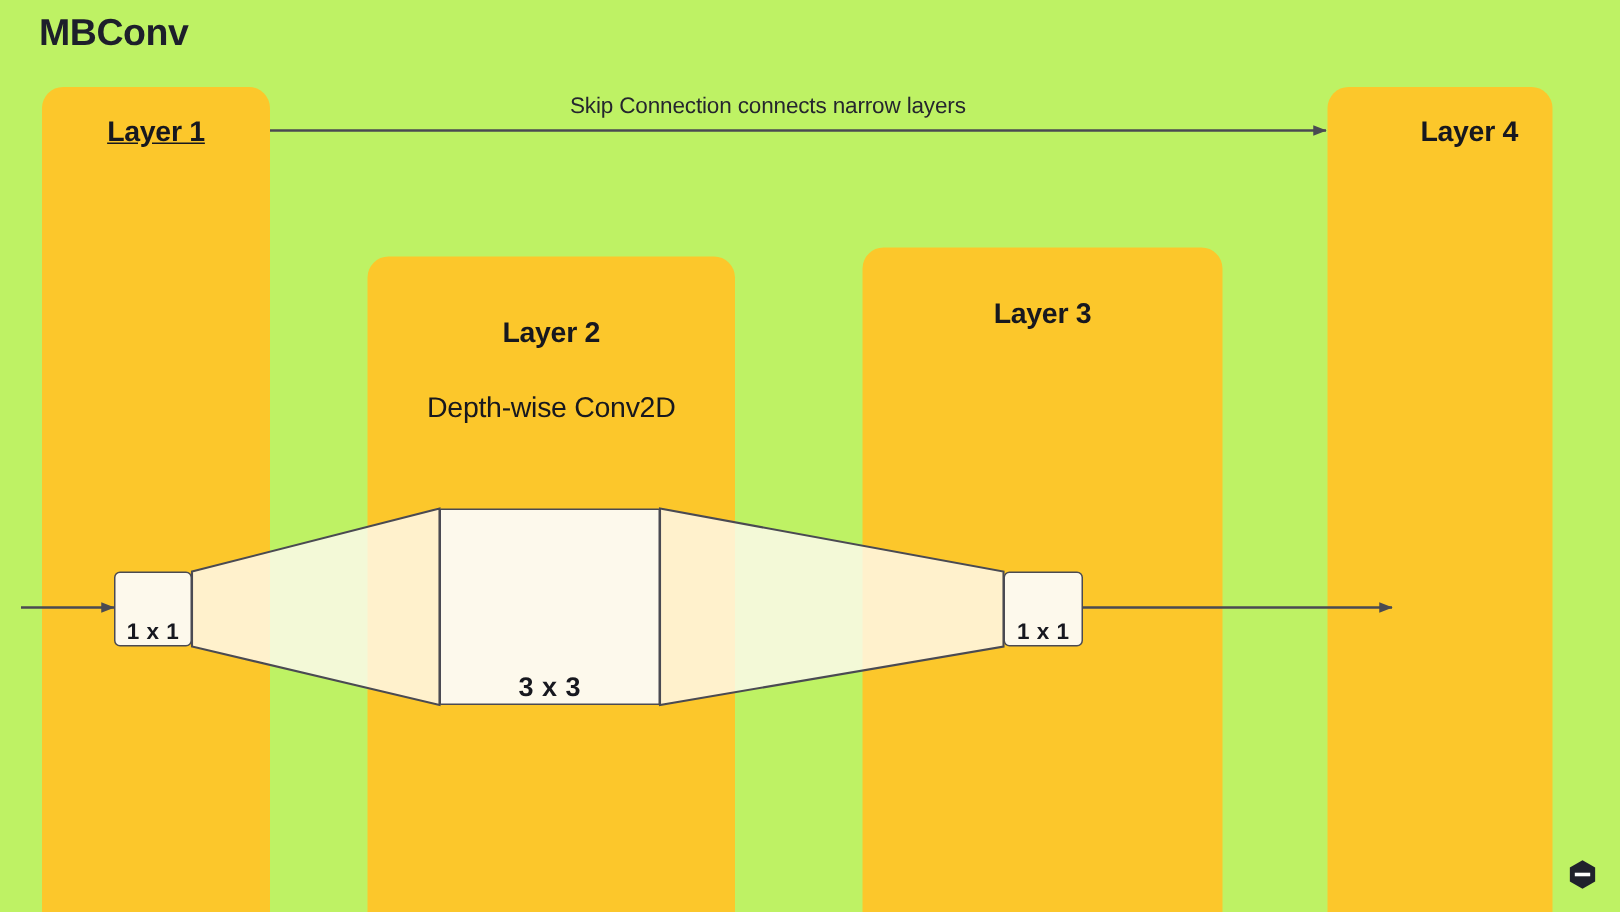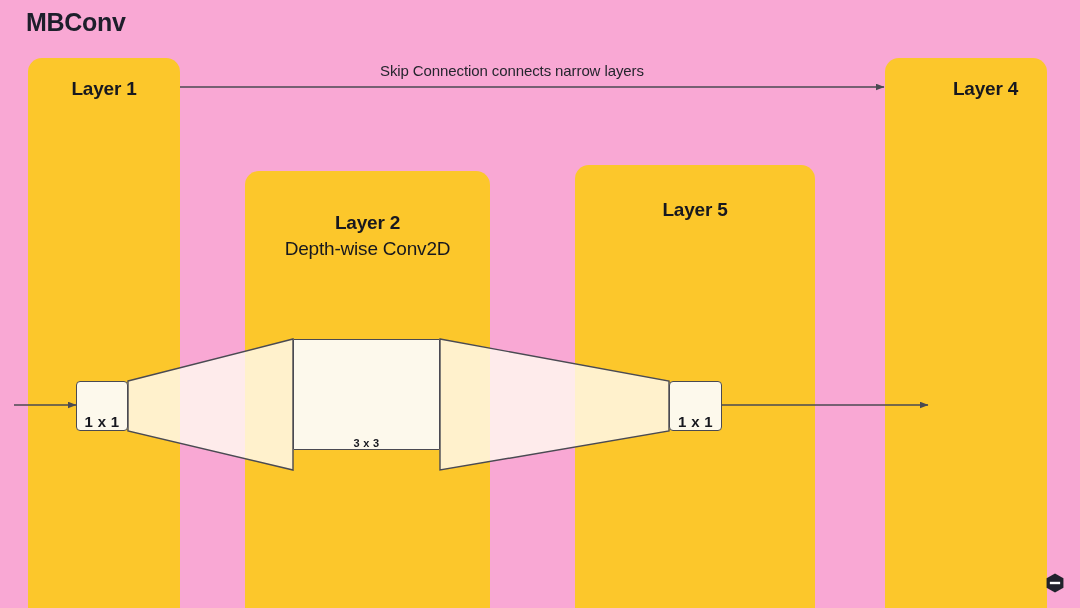--- a/index.html
+++ b/index.html
@@ -8,21 +8,21 @@
     background: #ffffff;
   }
   body {
     font-family: "Liberation Sans", sans-serif;
     -webkit-font-smoothing: antialiased;
   }
   #stage {
     position: relative;
     width: 1080px;
     height: 608px;
-    background: #f9a8d4;
+    background: #bef264;
     overflow: hidden;
   }
 
   
   #page-title {
     position: absolute;
     left: 26px;
     top: 8px;
     font-size: 25px;
     font-weight: bold;
@@ -46,26 +46,26 @@
     letter-spacing: -0.2px;
     line-height: 26px;
   }
   .layer-sub {
     font-size: 19px;
     font-weight: normal;
     letter-spacing: -0.2px;
     line-height: 26px;
   }
 
-  #layer-1 { left: 28px;  top: 58px;  width: 152px; height: 550px; padding-top: 18px; }
+  #layer-1 { left: 28px;  top: 58px;  width: 152px; height: 550px; padding-top: 18px; text-decoration: underline; }
   #layer-2 { left: 245px; top: 171px; width: 245px; height: 445px; padding-top: 39px; }
   #layer-3 { left: 575px; top: 165px; width: 240px; height: 443px; padding-top: 32px; }
-  #layer-4 { left: 885px; top: 58px;  width: 162px; height: 550px; padding-top: 18px; padding-left: 39px; }
+  #layer-4 { left: 885px; top: 58px;  width: 150px; height: 550px; padding-top: 18px; padding-left: 39px; }
 
-  #layer-2 .layer-sub, #layer-3 .layer-sub { padding: 0 6px; }
+  #layer-2 .layer-sub, #layer-3 .layer-sub { padding: 0 6px; margin-top: 24px; }
 
   
   .funnel {
     position: absolute;
     top: 0; left: 0;
     width: 1080px;
     height: 608px;
     pointer-events: none;
   }
 
@@ -77,21 +77,21 @@
     box-sizing: border-box;
     display: flex;
     align-items: flex-end;
     justify-content: center;
     font-size: 15px;
     font-weight: bold;
     color: #17181f;
     letter-spacing: 0.3px;
   }
   #kernel-left  { left: 76px;  top: 381px; width: 52px;  height: 50px; border-radius: 4px; }
-  #kernel-mid   { left: 293px; top: 339px; width: 147px; height: 111px; border-radius: 1px; font-size: 11px; }
+  #kernel-mid   { left: 293px; top: 339px; width: 147px; height: 131px; border-radius: 1px; font-size: 18px; }
   #kernel-right { left: 669px; top: 381px; width: 53px;  height: 50px; border-radius: 4px; }
 
   
   #skip-label {
     position: absolute;
     left: 368px;
     top: 62px;
     font-size: 15px;
     color: #25262e;
     white-space: nowrap;
@@ -118,21 +118,21 @@
   <div class="layer-col" id="layer-1">
     <div class="layer-title">Layer 1</div>
   </div>
 
   <div class="layer-col" id="layer-2">
     <div class="layer-title">Layer 2</div>
     <div class="layer-sub">Depth-wise Conv2D</div>
   </div>
 
   <div class="layer-col" id="layer-3">
-    <div class="layer-title">Layer 5</div>
+    <div class="layer-title">Layer 3</div>
   </div>
 
   <div class="layer-col" id="layer-4">
     <div class="layer-title">Layer 4</div>
   </div>
 
   <svg class="funnel" viewBox="0 0 1080 608">
     <defs>
       <marker id="arrowhead" markerWidth="9" markerHeight="7" refX="8.5" refY="3.5" orient="auto" markerUnits="userSpaceOnUse">
         <polygon points="0 0, 9 3.5, 0 7" fill="#4a4a52"></polygon>

